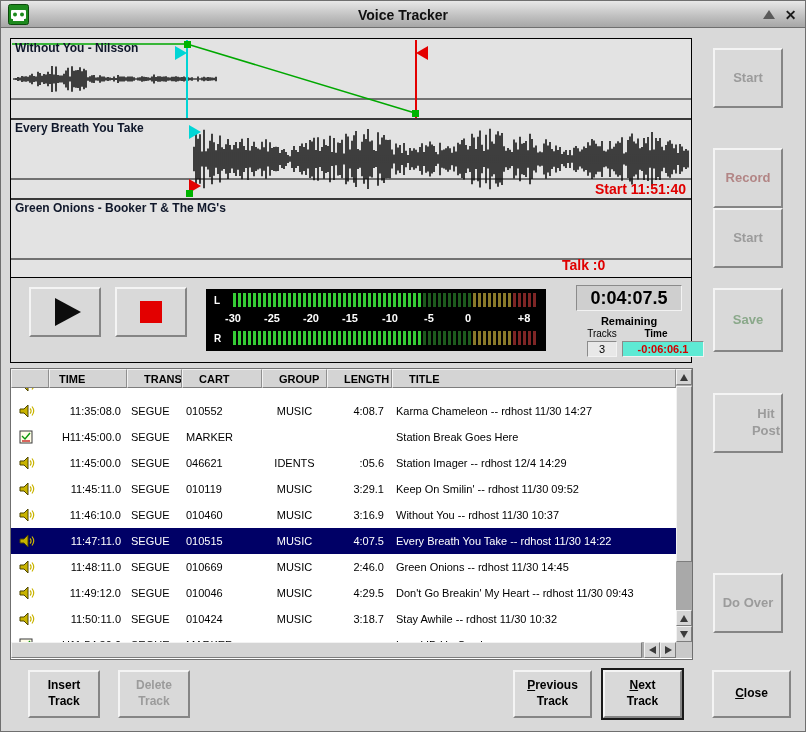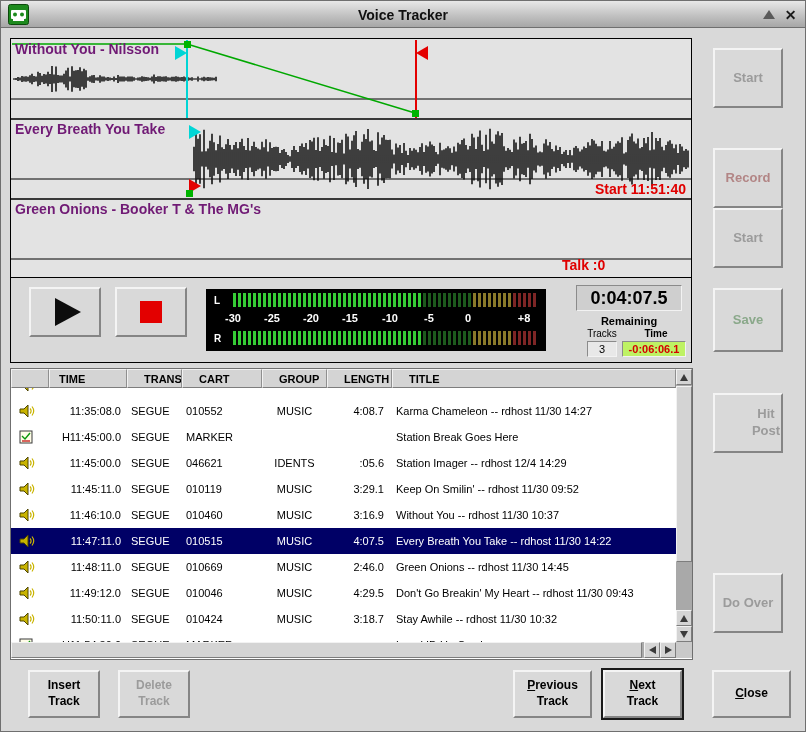--- a/index.html
+++ b/index.html
@@ -26,21 +26,21 @@
   .btn.rec{color:#b28585;}
   .btn.sav{color:#8aa88a;}
   .sunken{background:#cfcfcf;border-top:1px solid #8b8b8b;border-left:1px solid #8b8b8b;
     border-right:1px solid #f2f2f2;border-bottom:1px solid #f2f2f2;}
   .u{text-decoration:underline;}
 
   
   .main-panel{position:absolute;left:10px;top:38px;width:682px;height:325px;border:1px solid #000;background:#d9d9d9;}
   .waves{position:absolute;left:0;top:0;width:680px;height:239px;background:#e3e3e3;border-bottom:1px solid #000;}
   .wave-svg{position:absolute;left:0;top:0;}
-  .track-title{position:absolute;left:4px;color:#701a75;font-weight:bold;font-size:14px;white-space:nowrap;}
+  .track-title{position:absolute;left:4px;color:#0f172a;font-weight:bold;font-size:12px;white-space:nowrap;}
   .tt0{top:2px;} .tt1{top:82px;} .tt2{top:162px;}
   .track-note{position:absolute;color:#e00000;font-weight:bold;font-size:14px;white-space:nowrap;}
   .tn1{top:142px;right:5px;}
   .tn2{top:218px;left:551px;}
 
   .transport{position:absolute;left:0;top:240px;width:680px;height:83px;}
   .play-btn{left:18px;top:8px;width:72px;height:50px;}
   .play-tri{width:0;height:0;border-left:26px solid #0d0d0d;border-top:14px solid transparent;border-bottom:14px solid transparent;margin-left:6px;}
   .stop-btn{left:104px;top:8px;width:72px;height:50px;}
   .stop-sq{width:22px;height:22px;background:#e30000;}
@@ -55,21 +55,21 @@
   .mb1{top:4px;}.mb2{top:42px;}
   .mlabel{position:absolute;top:23px;width:30px;text-align:center;color:#fff;font-weight:bold;font-size:11px;}
   .ms0{left:12px}.ms1{left:51px}.ms2{left:90px}.ms3{left:129px}.ms4{left:169px}.ms5{left:208px}.ms6{left:247px}.ms7{left:303px}
 
   .time-display{position:absolute;left:565px;top:6px;width:106px;height:26px;
     display:flex;align-items:center;justify-content:center;font-size:18px;font-weight:bold;color:#000;}
   .remaining-label{position:absolute;left:565px;top:36px;width:106px;text-align:center;font-size:11px;font-weight:bold;}
   .rem-tracks-label{position:absolute;left:567px;top:49px;width:48px;text-align:center;font-size:10px;font-weight:normal;}
   .rem-time-label{position:absolute;left:617px;top:49px;width:56px;text-align:center;font-size:10px;font-weight:bold;}
   .rem-tracks-val{position:absolute;left:576px;top:62px;width:30px;height:16px;display:flex;align-items:center;justify-content:center;font-size:11px;background:#e8e8e8;}
-  .rem-time-val{position:absolute;left:611px;top:62px;width:64px;height:16px;display:flex;align-items:center;justify-content:center;font-size:11px;font-weight:bold;color:#d40000;background:#bef264;}
+  .rem-time-val{position:absolute;left:611px;top:62px;width:82px;height:16px;display:flex;align-items:center;justify-content:center;font-size:11px;font-weight:bold;color:#d40000;background:#5eead4;}
 
   
   .logbox{position:absolute;left:10px;top:368px;width:683px;height:292px;border:1px solid #6f6f6f;background:#fff;}
   .cols{display:grid;grid-template-columns:38px 78px 55px 80px 65px 65px 1fr;}
   .log-header{position:absolute;left:0;top:0;width:665px;height:19px;background:#d4d4d4;}
   .log-header .hc{border-top:1px solid #f2f2f2;border-left:1px solid #f2f2f2;border-right:1px solid #8f8f8f;border-bottom:1px solid #7d7d7d;
     font-size:11px;font-weight:bold;color:#000;display:flex;align-items:center;padding-left:16px;white-space:nowrap;overflow:hidden;}
   .log-header .hc.h-time{padding-left:9px;}
   .log-rows{position:absolute;left:0;top:19px;width:665px;height:254px;overflow:hidden;background:#fff;}
   .lrow{height:26px;font-size:11px;color:#000;background:#fff;}

